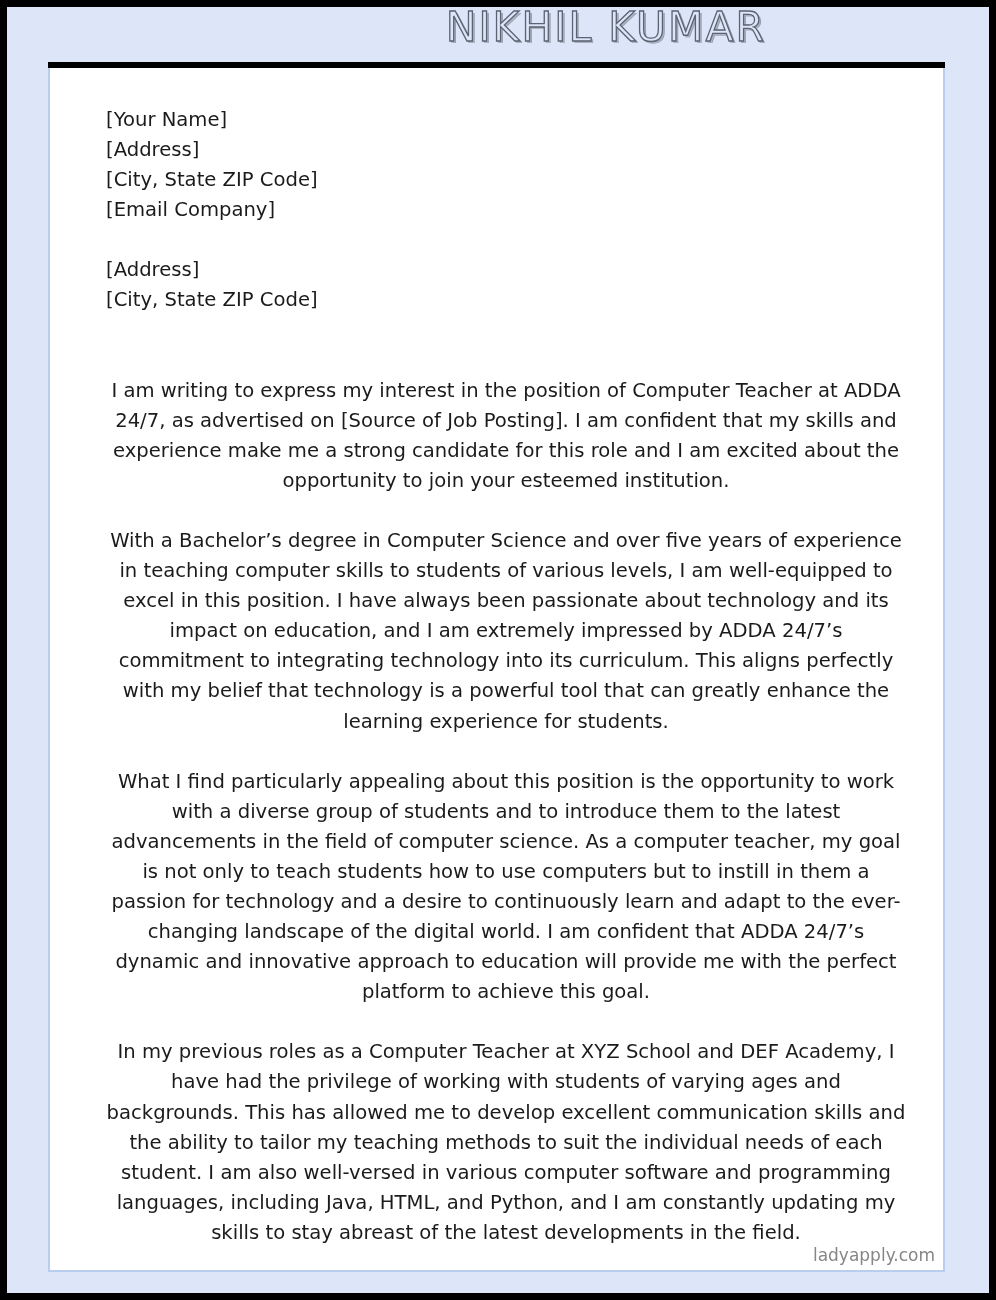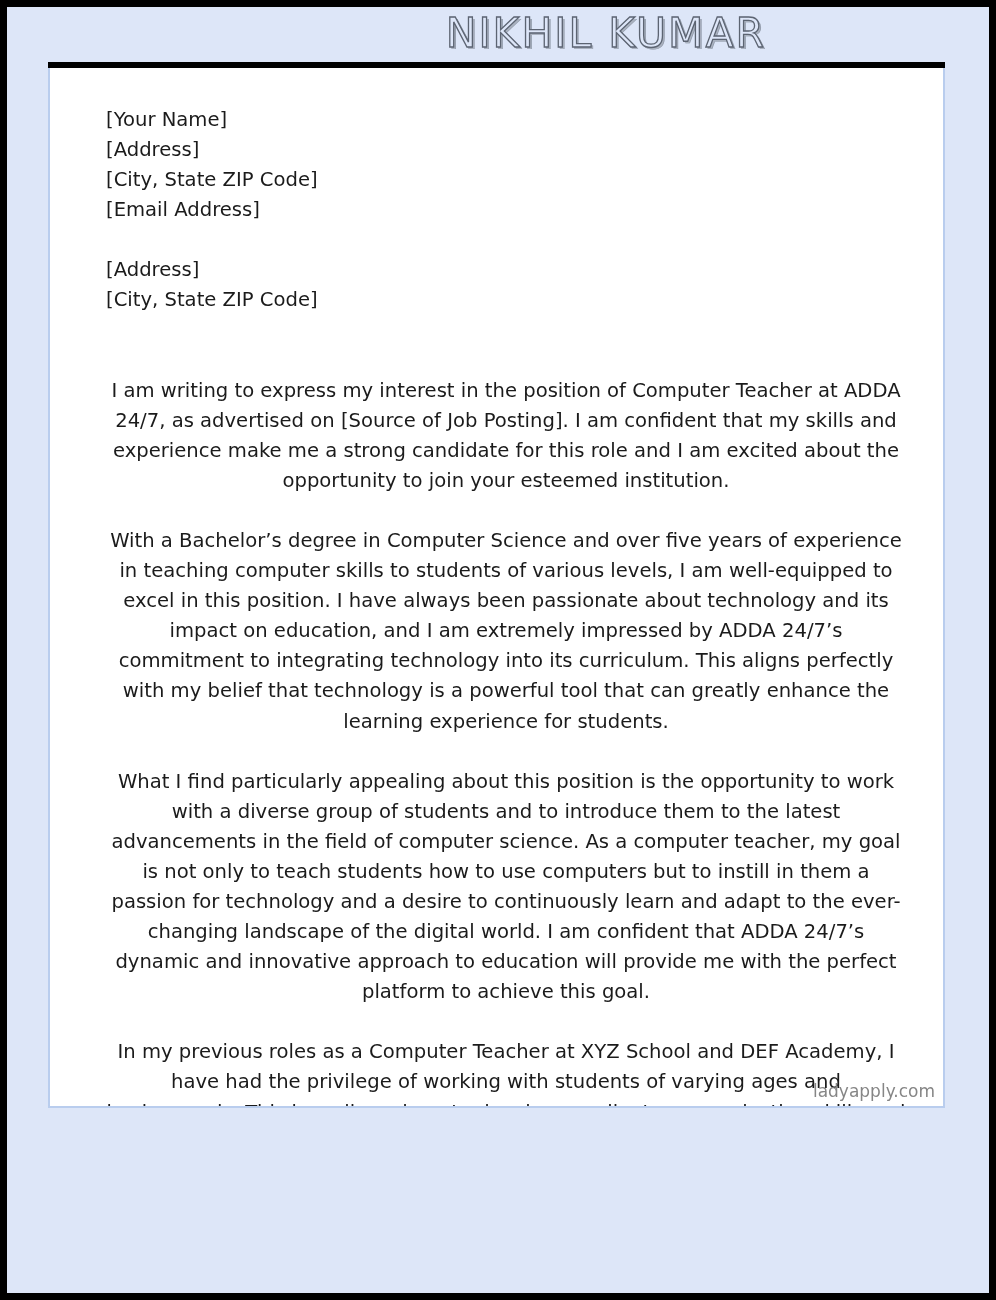--- a/index.html
+++ b/index.html
@@ -28,21 +28,21 @@
   }
 
   
   #letterhead {
     position: absolute;
     left: 0;
     top: 0;
     width: 800px;
     height: 55px;
     display: flex;
-    align-items: center;
+    align-items: flex-start;
     justify-content: flex-end;
     padding-right: 41px;
     box-sizing: border-box;
   }
   #header-name {
     font-family: "DejaVu Sans", sans-serif;
     font-size: 41px;
     letter-spacing: 2.0px;
     font-weight: 400;
     line-height: 1;
@@ -65,21 +65,21 @@
     height: 6px;
     background: #000000;
   }
 
   
   #letter-sheet {
     position: absolute;
     left: 41px;
     top: 61px;
     width: 897px;
-    height: 1040px;
+    height: 1204px;
     background: #ffffff;
     border-left: 2px solid #b9cdee;
     border-right: 2px solid #b9cdee;
     border-bottom: 2px solid #b9cdee;
     box-sizing: border-box;
     overflow: hidden;
   }
 
   #letter-body {
     position: absolute;
@@ -129,21 +129,21 @@
 
   <div id="top-rule"></div>
 
   <div id="letter-sheet">
     <div id="letter-body">
 
       <div>
         <div class="addr-line">[Your Name]</div>
         <div class="addr-line">[Address]</div>
         <div class="addr-line">[City, State ZIP Code]</div>
-        <div class="addr-line">[Email Address]</div>
+        <div class="addr-line">[Email Company]</div>
       </div>
 
       <div class="spacer"></div>
 
       <div>
         <div class="addr-line">[Address]</div>
         <div class="addr-line">[City, State ZIP Code]</div>
       </div>
 
       <div class="spacer"></div>

